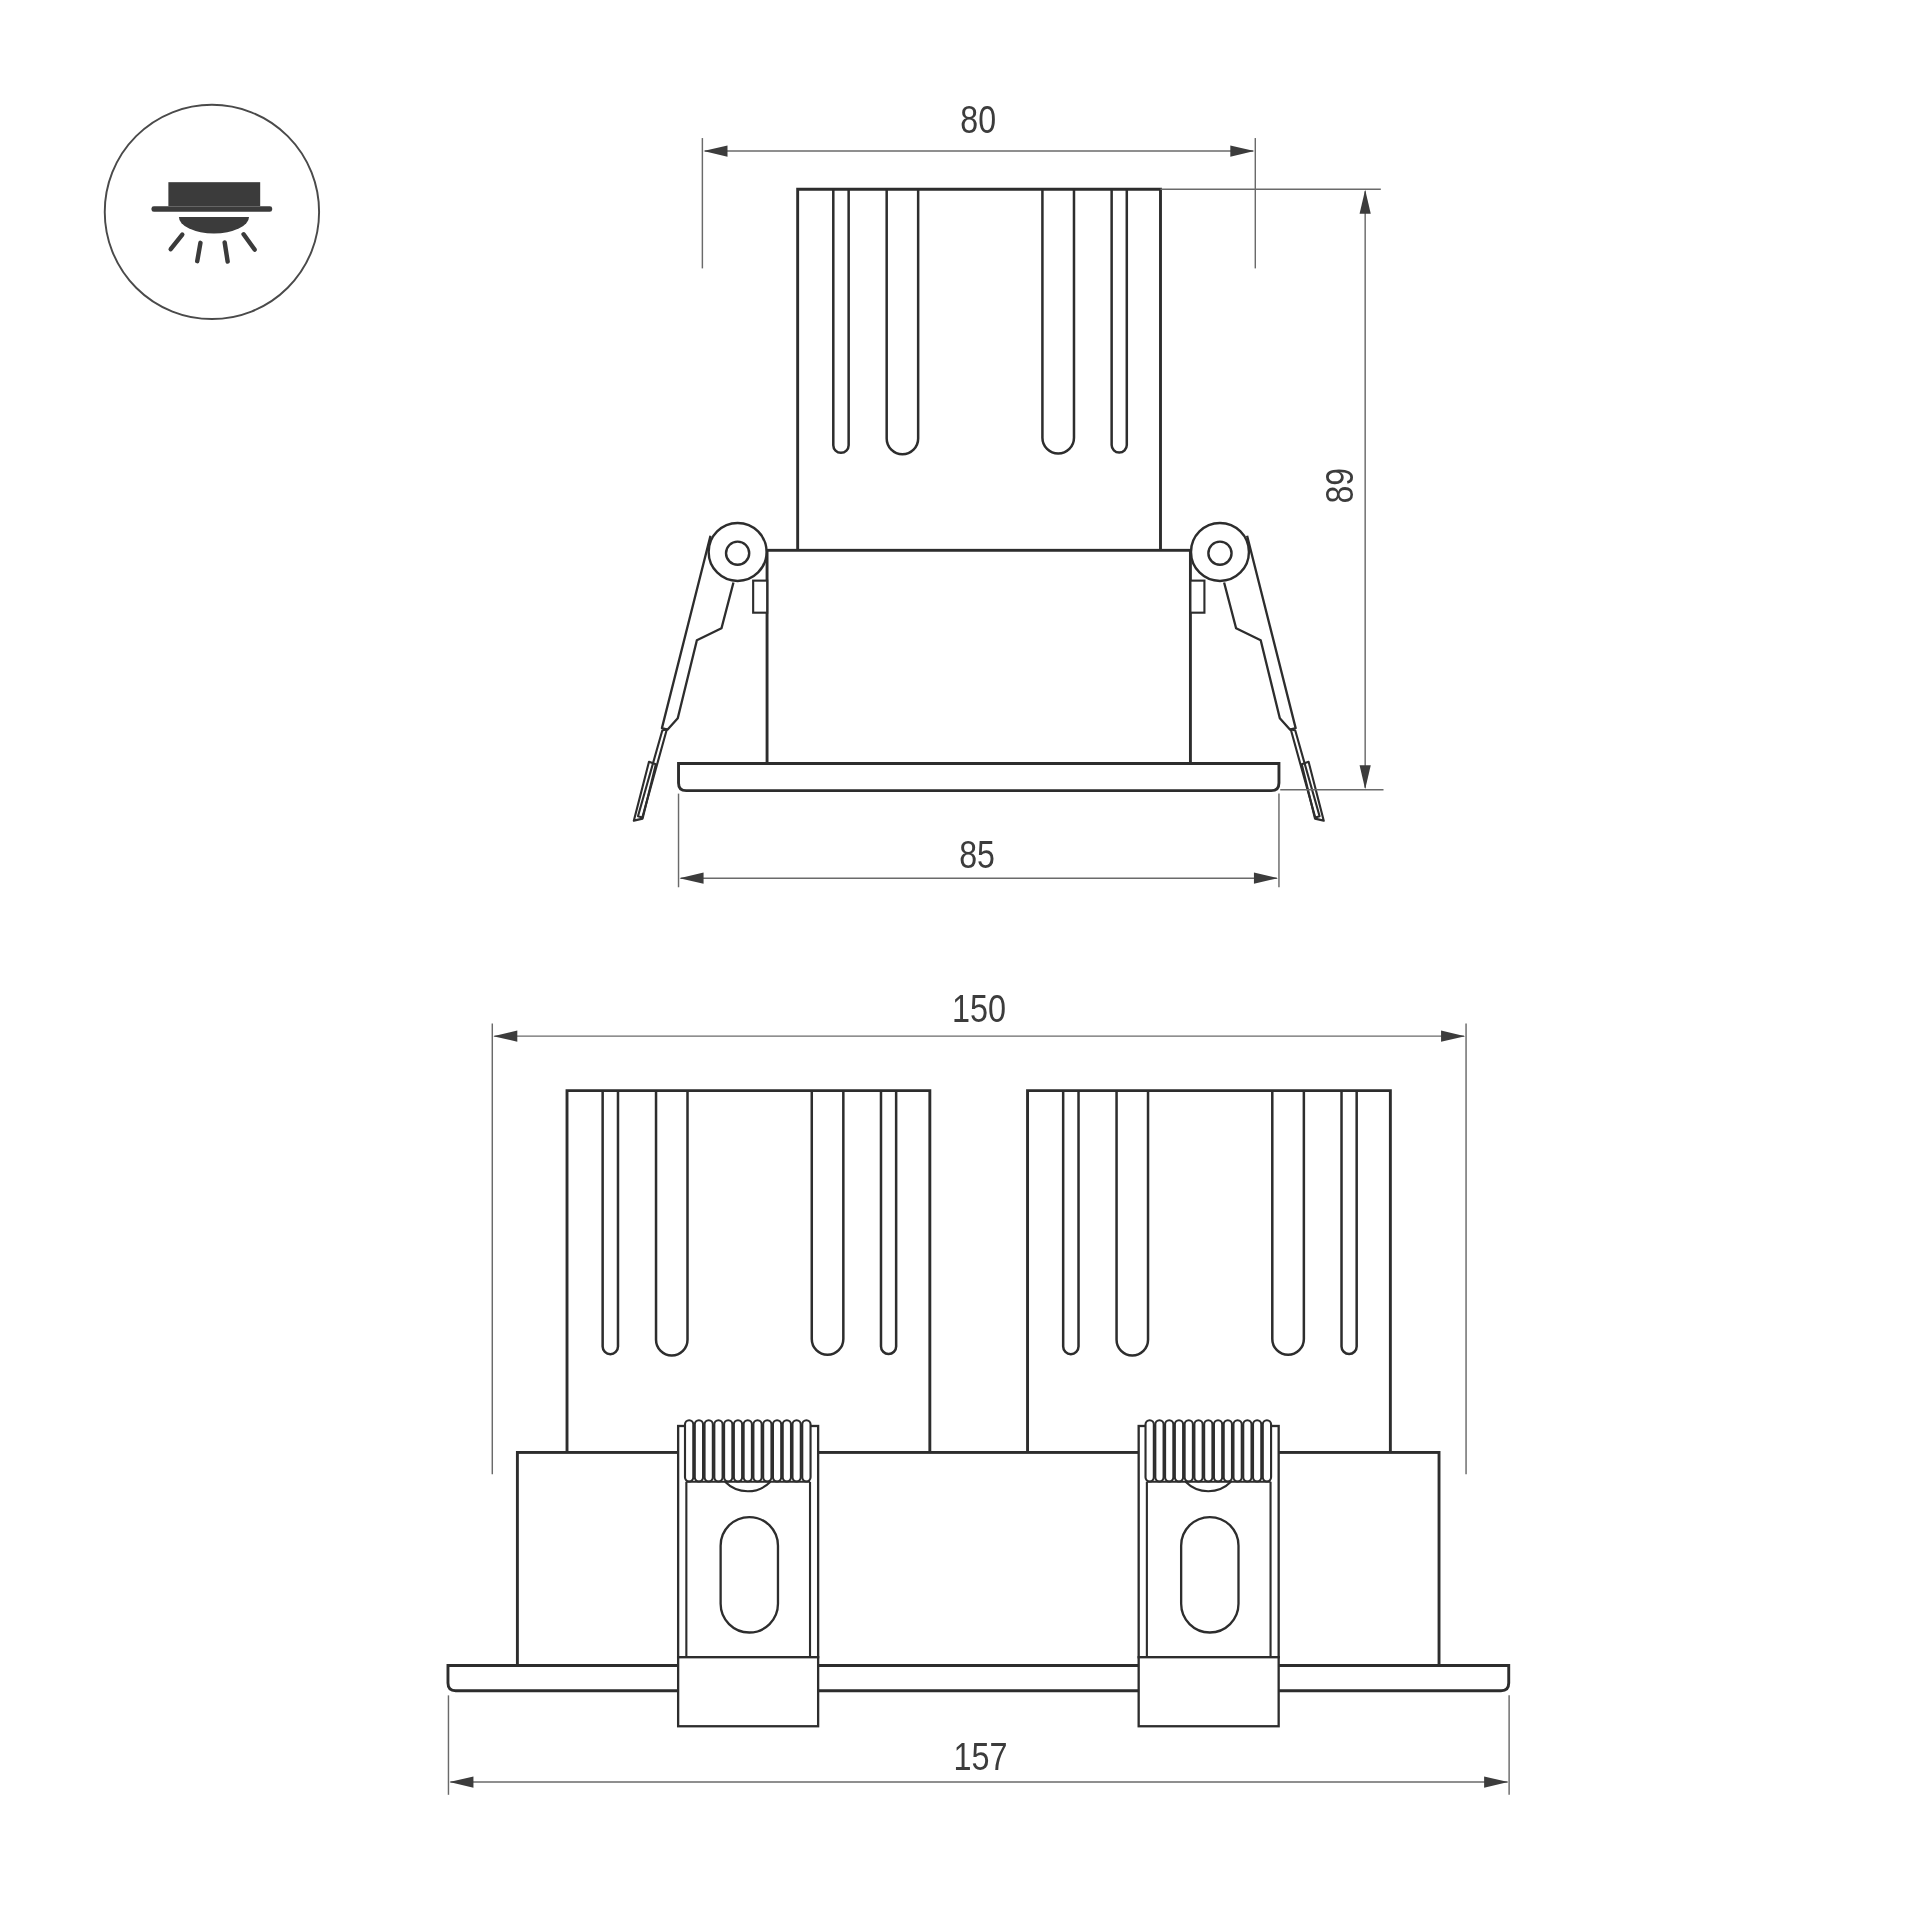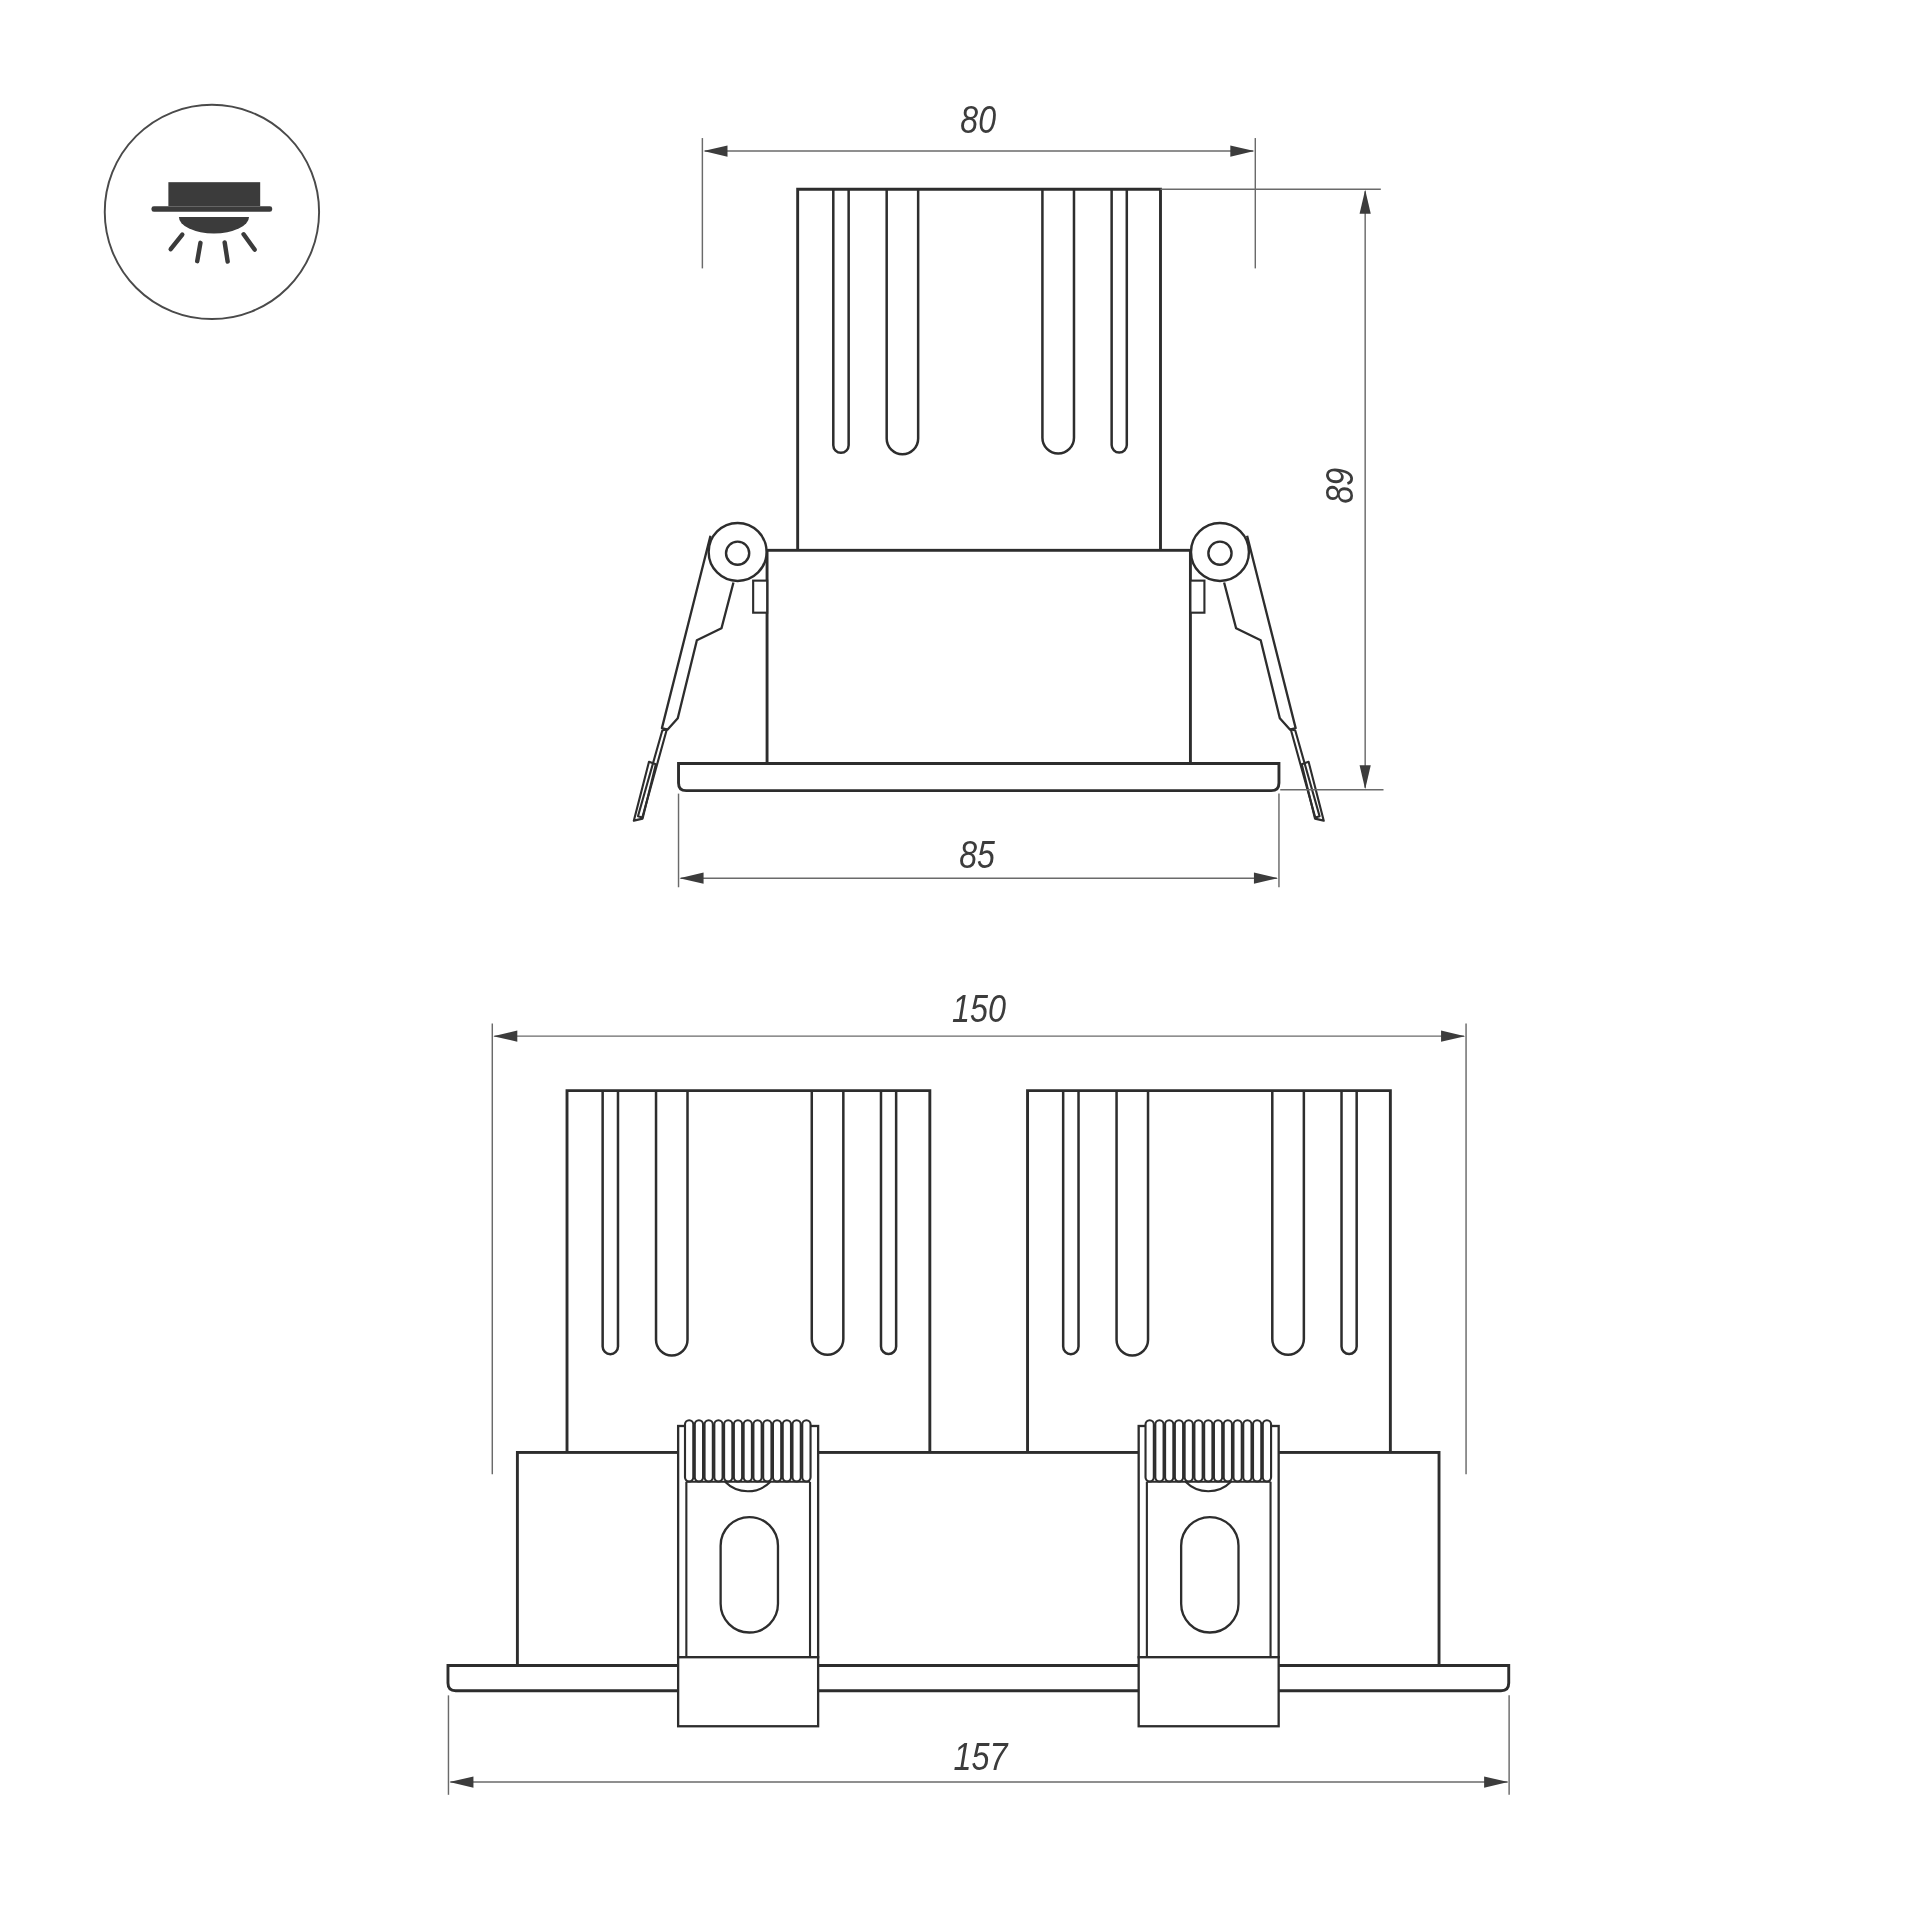--- a/index.html
+++ b/index.html
@@ -1,16 +1,16 @@
 <!DOCTYPE html>
 <html><head>
 <meta charset="utf-8">
 <style>
   html,body{margin:0;padding:0;background:#ffffff;}
-  .page{width:1929px;height:1929px;position:relative;background:#f0abfc;font-style:italic;}
+  .page{width:1929px;height:1929px;position:relative;background:#f0abfc;}
   text{font-family:"Liberation Sans", sans-serif;fill:#3c3c3c;}
 </style>
 </head>
 <body>
 <div class="page">
 <svg width="1929" height="1929" viewBox="0 0 1998 1998">
 <defs>
 
 <g id="tube">
 

